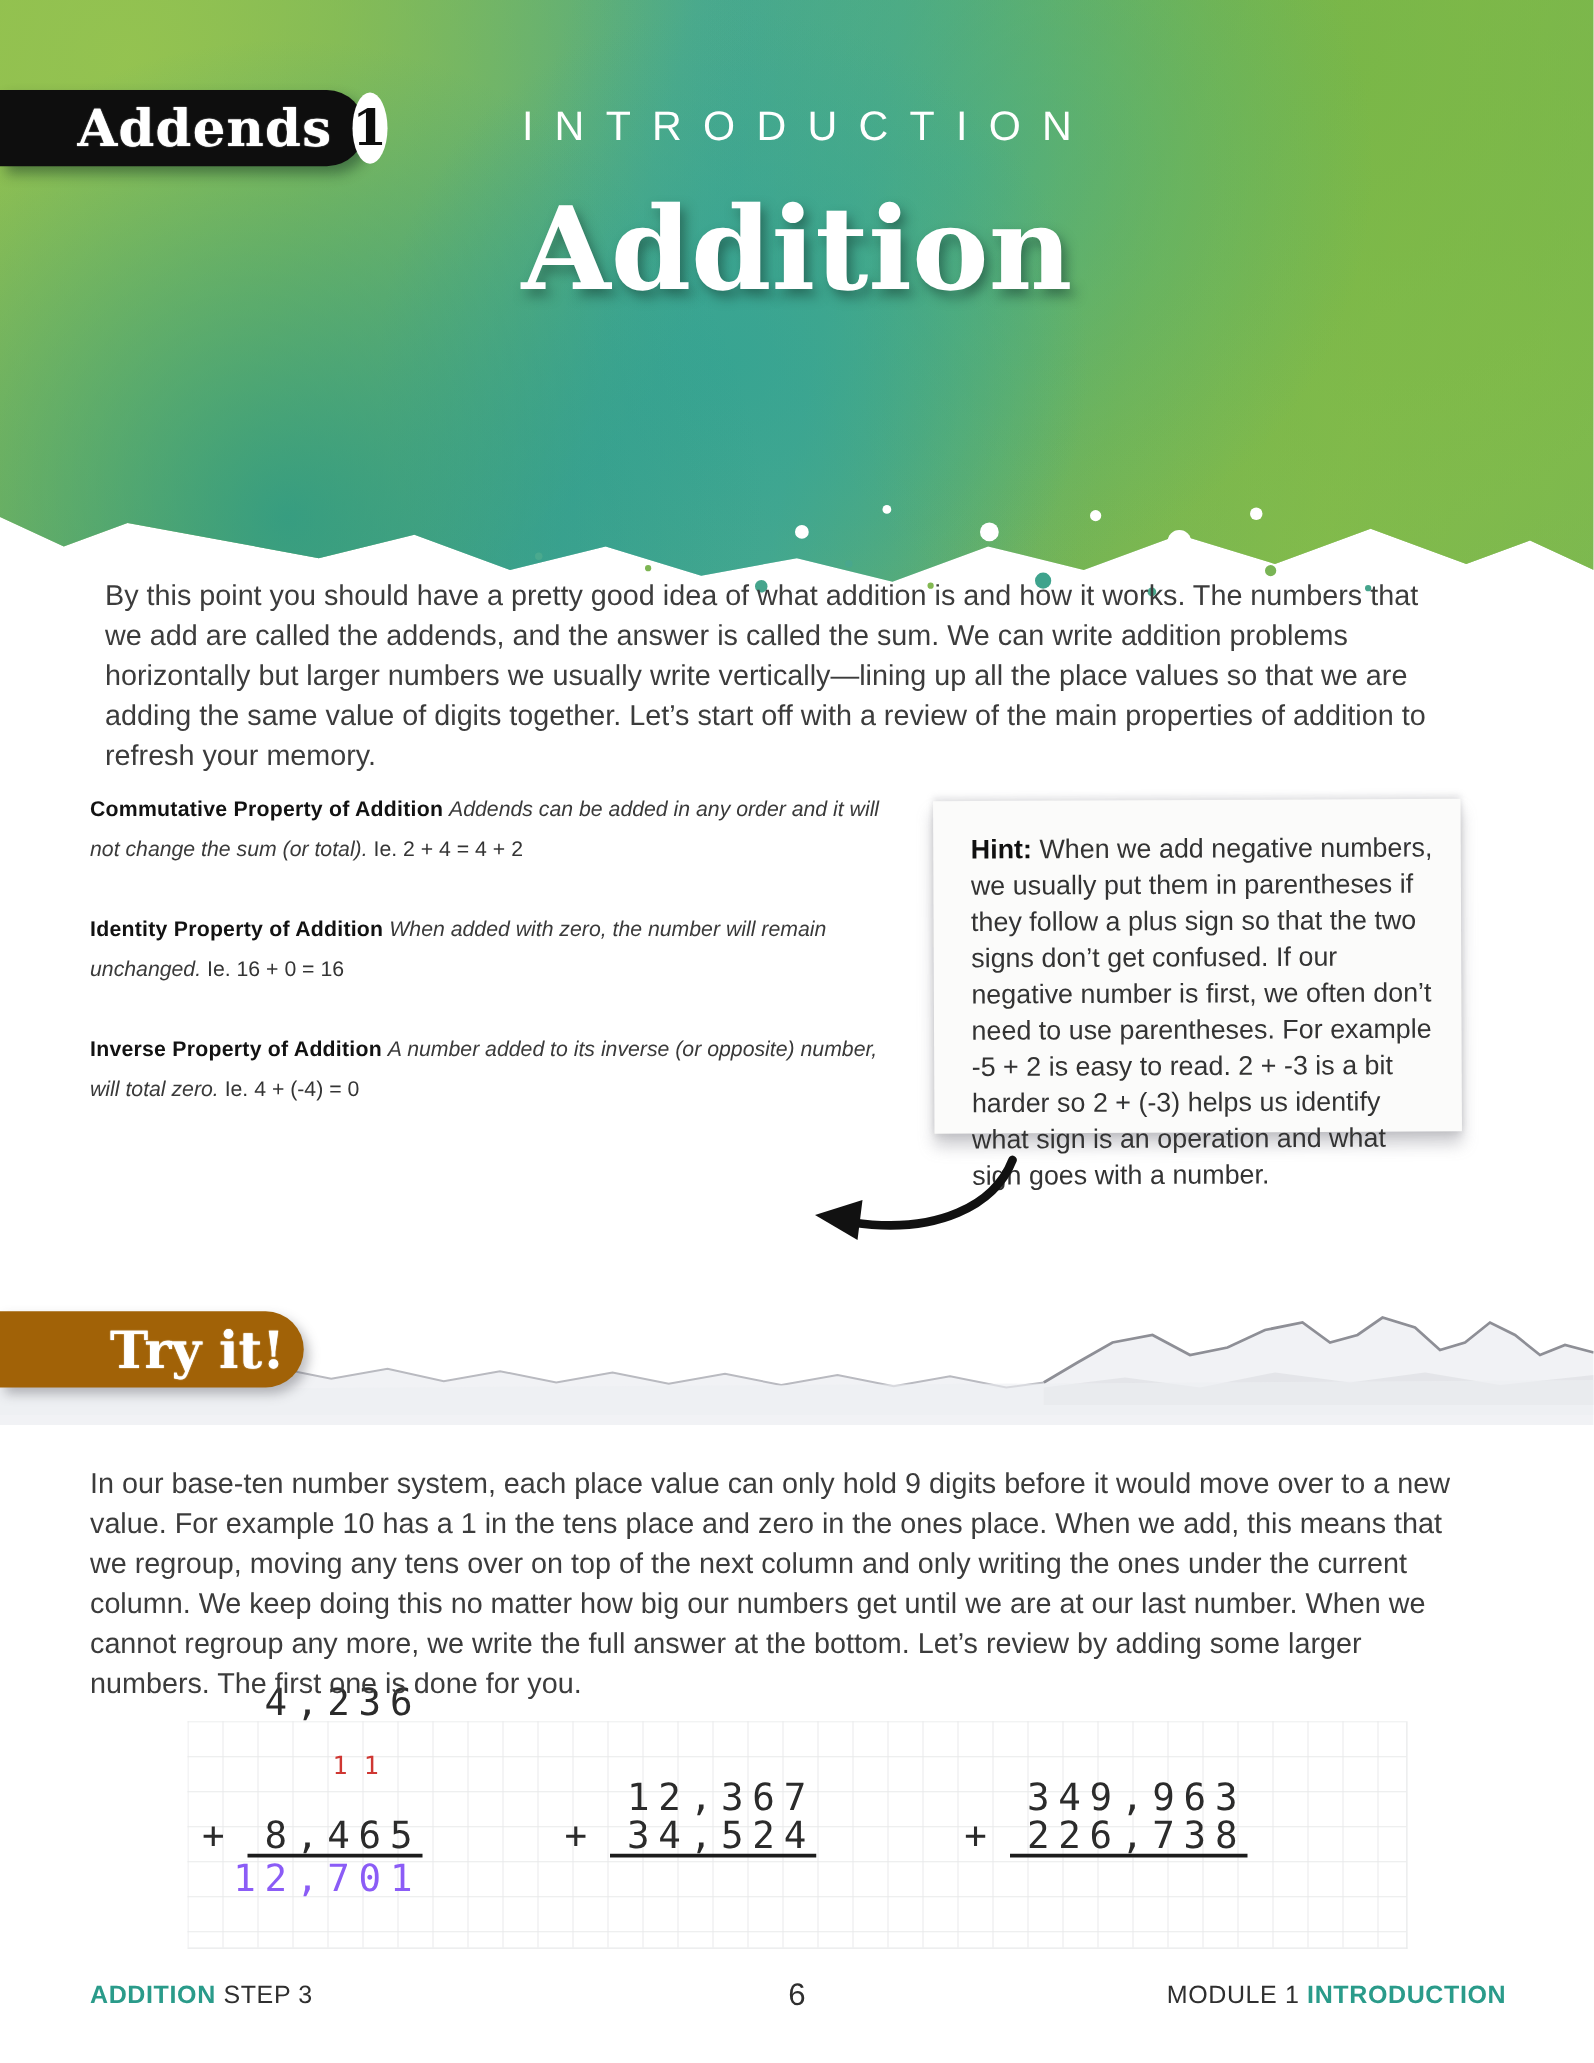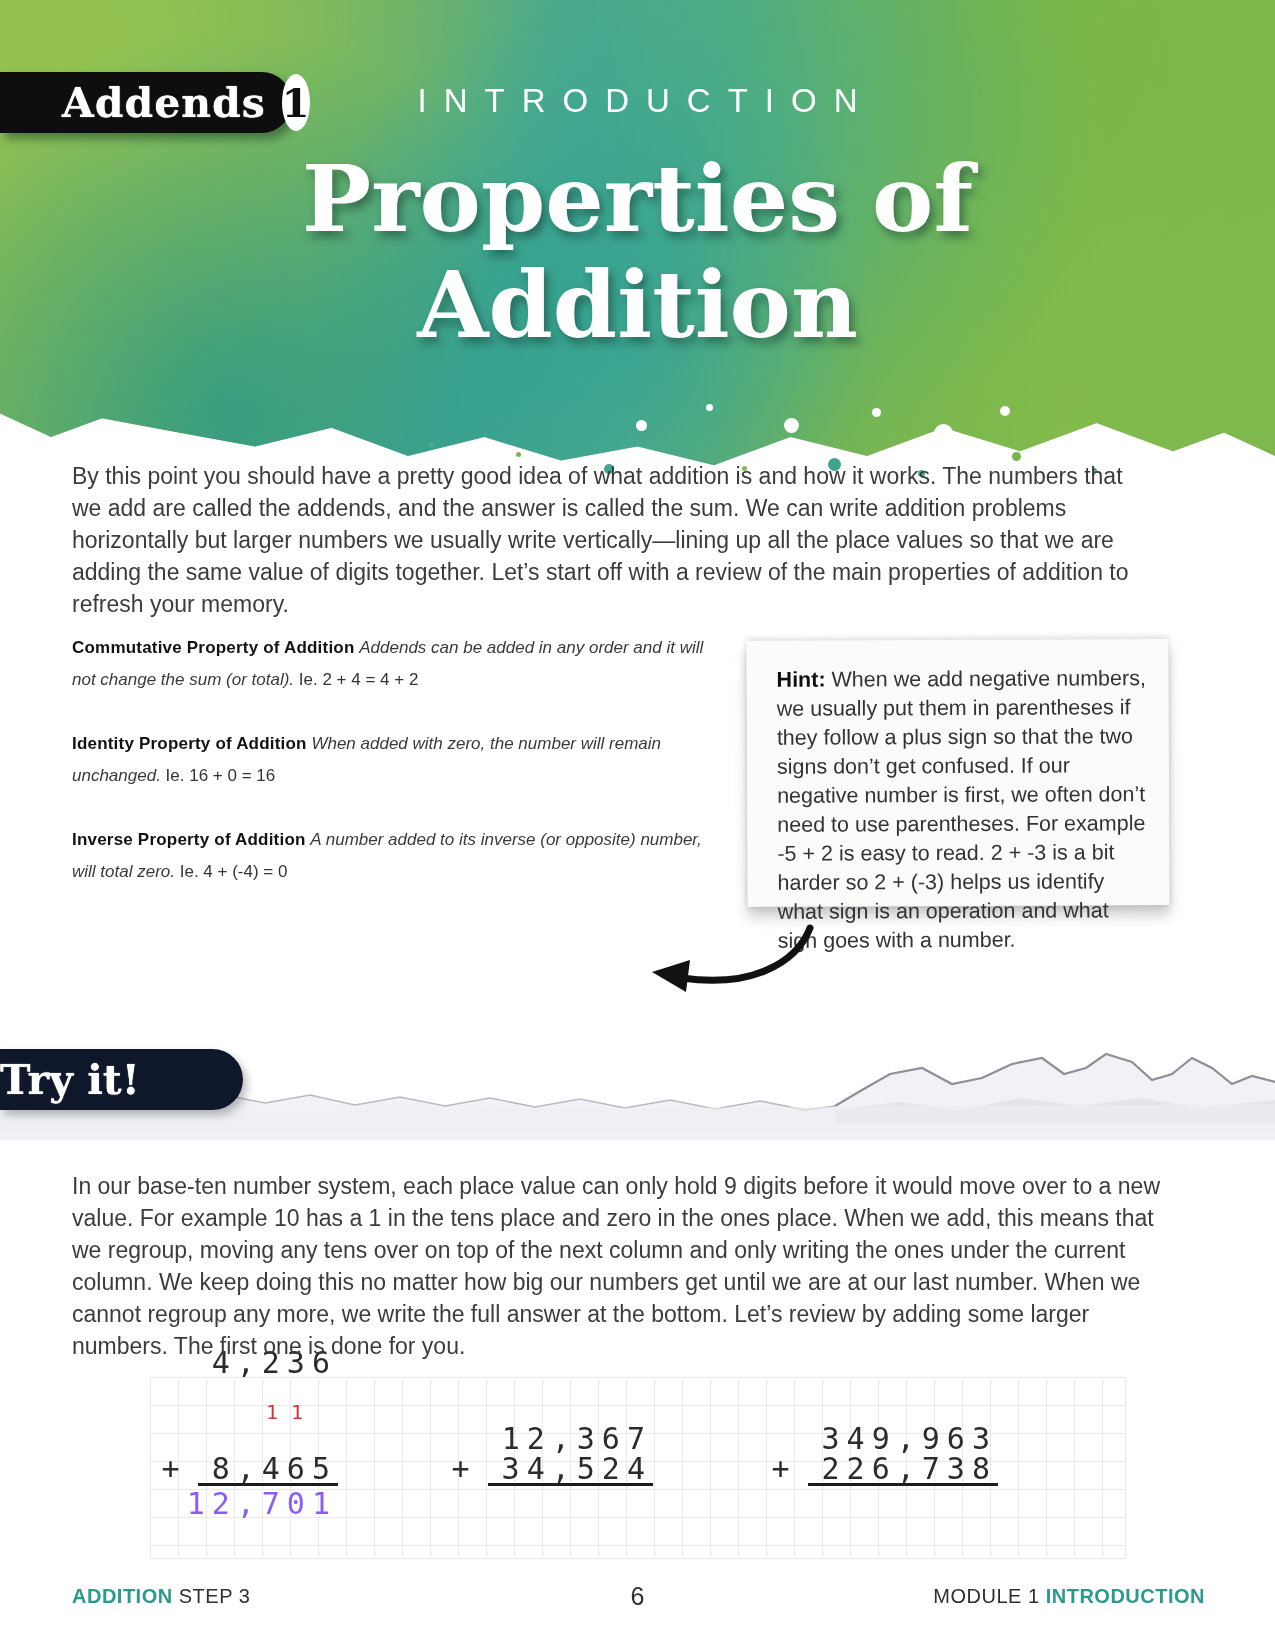--- a/index.html
+++ b/index.html
@@ -47,44 +47,44 @@
   }
   .big-title {
     position:absolute; top:146px; left:0; width:1275px; text-align:center;
     color:#ffffff; font-family:"DejaVu Serif", serif; font-weight:bold;
     font-size:92px; line-height:106px;
     text-shadow:4px 6px 9px rgba(20,55,45,.5);
   }
 
   
   .body-text { color:#3c3c3c; font-size:23px; line-height:32px; font-weight:400; }
-  .intro-par { position:absolute; top:460px; left:72px; width:1078px; }
+  .intro-par { position:absolute; top:460px; left:84px; width:1078px; }
 
   .props { position:absolute; top:632px; left:72px; width:636px; }
   .prop { margin-bottom:32px; color:#343434; font-size:17px; line-height:32px; }
   .prop b { font-weight:700; color:#121212; letter-spacing:.2px; }
   .prop i { font-style:italic; color:#3a3a3a; }
 
   .hint-card {
     position:absolute; top:640px; left:747px; width:422px; height:266px;
     background:#fbfbfa; transform:rotate(-.25deg);
     box-shadow:0 -3px 5px rgba(150,150,158,.25), 0 10px 13px rgba(130,130,140,.4), 0 3px 5px rgba(0,0,0,.08);
     padding:25px 22px 14px 30px;
     color:#333; font-size:21.5px; line-height:29px;
   }
   .hint-card b { font-weight:700; color:#101010; }
 
   .arrow-svg { position:absolute; top:922px; left:638px; }
 
   
   .try-badge {
     position:absolute; top:1049px; left:0; width:243px; height:61px; z-index:4;
-    background:#0f172a; border-radius:0 31px 31px 0;
+    background:#a16207; border-radius:0 31px 31px 0;
     box-shadow:4px 5px 9px rgba(60,60,70,.35);
-    display:flex; align-items:center; 
+    display:flex; align-items:center; padding-left:88px;
   }
   .try-badge span {
     color:#fff; font-family:"DejaVu Serif", serif; font-weight:bold; font-size:41px;
     text-shadow:0 0 1px #fff;
   }
   .tear { position:absolute; top:1040px; left:0; z-index:1; }
 
   .try-par { position:absolute; top:1170px; left:72px; width:1092px; z-index:3; }
 
   
@@ -141,21 +141,20 @@
 
   <div class="module-badge">
     <span class="word">Addends</span>
     <span class="num-circle">
       <span>1</span>
     </span>
   </div>
 
   <div class="kicker">INTRODUCTION</div>
   <div class="big-title">
-    <div>Properties of</div>
     <div>Addition</div>
   </div>
 
   <p class="body-text intro-par">By this point you should have a pretty good idea of what addition is and how it works. The numbers that we add are called the addends, and the answer is called the sum. We can write addition problems horizontally but larger numbers we usually write vertically—lining up all the place values so that we are adding the same value of digits together. Let’s start off with a review of the main properties of addition to refresh your memory.</p>
 
   <div class="props">
     <div class="prop">
       <b>Commutative Property of Addition</b>
       <i>Addends can be added in any order and it will not change the sum (or total).</i>
       <span>Ie. 2 + 4 = 4 + 2</span>

